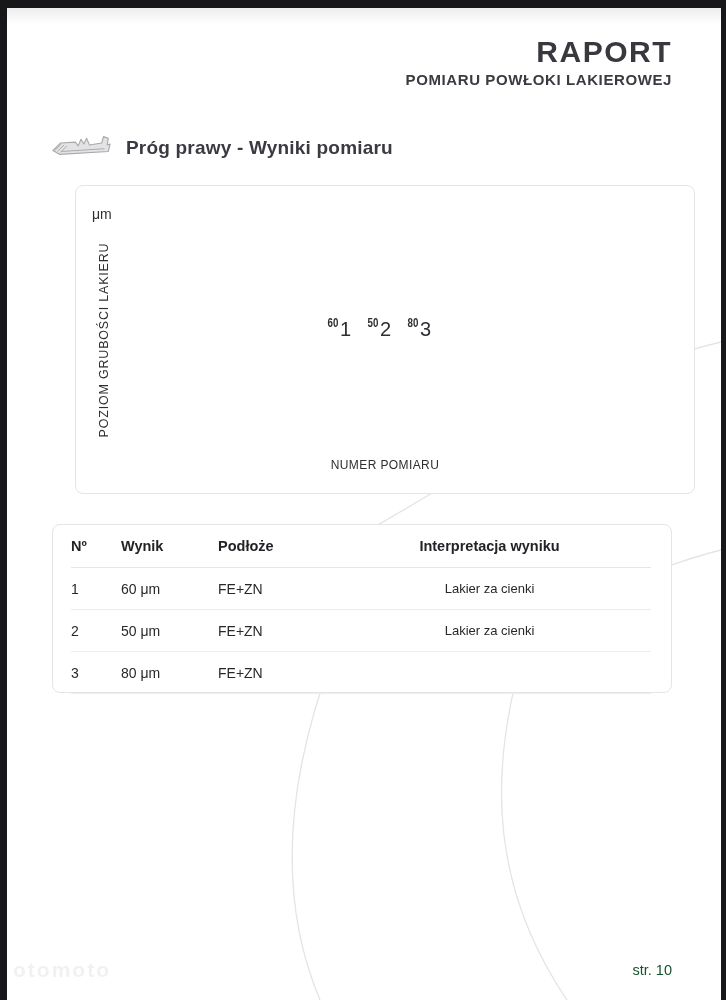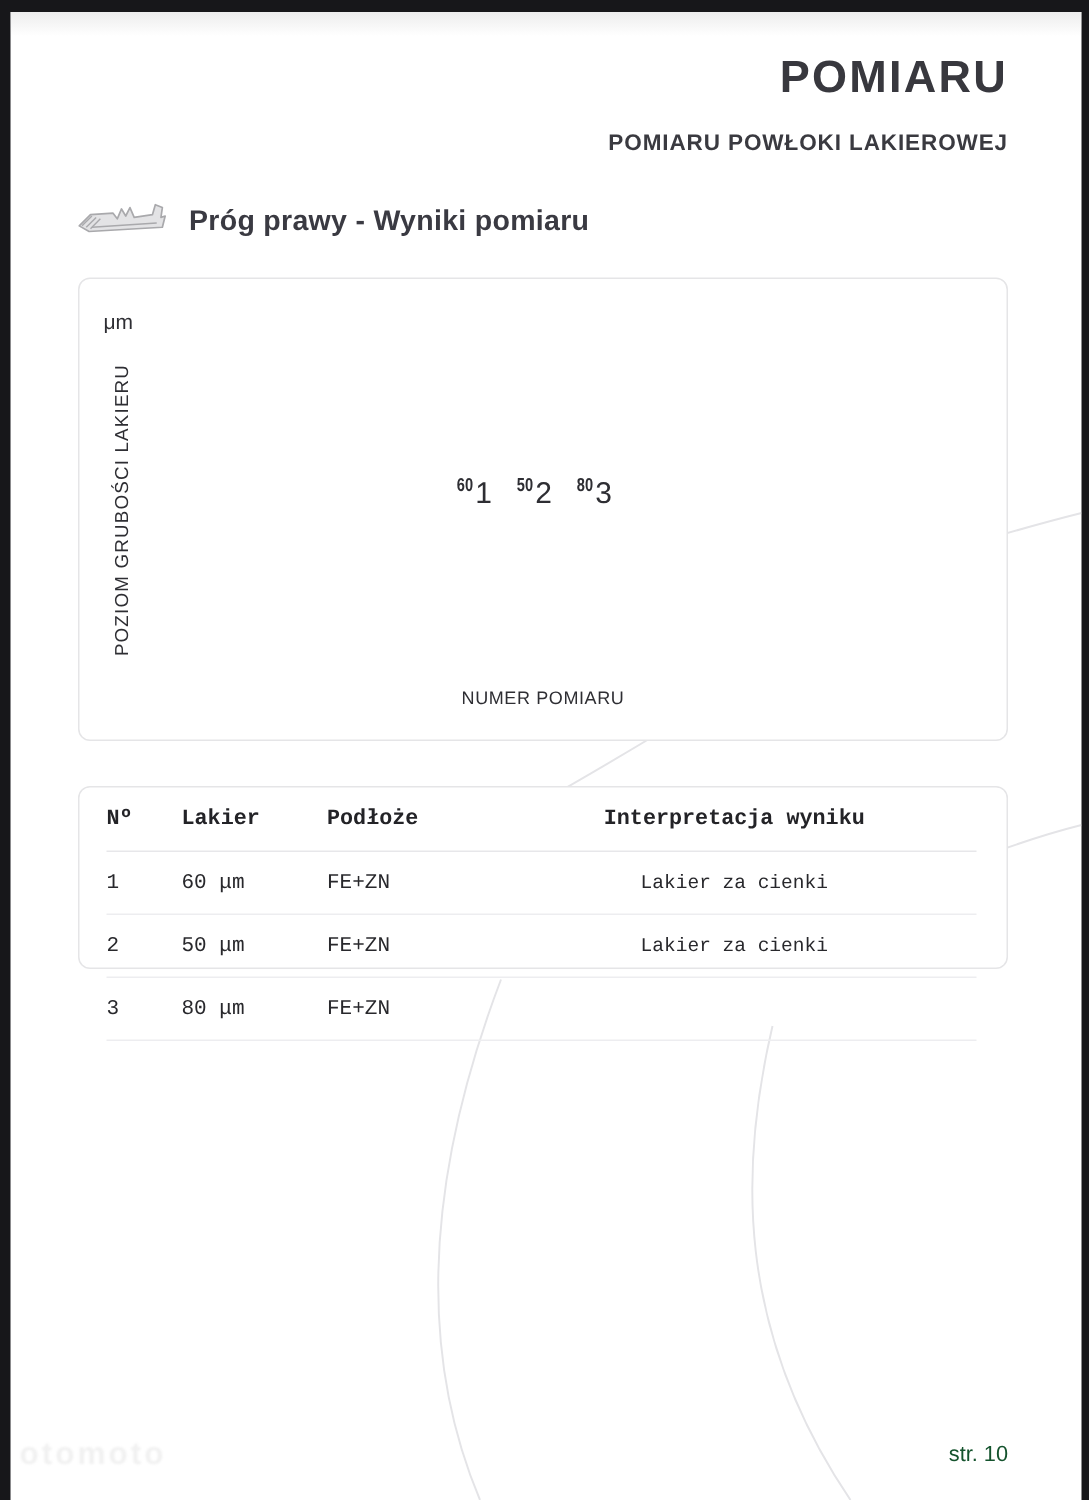--- a/index.html
+++ b/index.html
@@ -28,35 +28,35 @@
   .logo-text{
     position:absolute;left:76px;top:26px;font-style:italic;font-weight:bold;
     font-size:13.5px;color:#7e7e82;letter-spacing:.2px;
   }
   .logo-reg{font-size:8px;vertical-align:super;font-style:normal;}
   .title-block{position:absolute;right:49px;top:28px;text-align:right;}
   .report-title{
     font-size:30px;font-weight:bold;color:#38383e;letter-spacing:1.5px;line-height:32px;
   }
   .report-subtitle{
-    font-size:15px;font-weight:bold;color:#3a3a40;letter-spacing:.6px;margin-top:19px;
+    font-size:15px;font-weight:bold;color:#3a3a40;letter-spacing:.6px;margin-top:3px;
   }
   
   .section-row{position:absolute;left:43px;top:117px;height:34px;display:flex;align-items:flex-end;z-index:2;}
   .section-icon{width:62px;height:30px;}
   .section-title{
     margin-left:14px;font-size:19px;font-weight:bold;color:#3a3a42;letter-spacing:.2px;
   }
   
   .card{
     position:absolute;left:45px;width:620px;background:#ffffff;
     border:1px solid #e5e5e7;border-radius:8px;box-sizing:border-box;z-index:1;
   }
-  .chart-card{top:177px;height:309px;}
-  .table-card{top:516px;height:122px;font-family:Liberation Mono, monospace;}
+  .chart-card{top:177px;height:309px;margin-left:23px;}
+  .table-card{top:516px;height:169px;}
   
   .unit-label{position:absolute;left:16px;top:20px;font-size:14px;color:#2e2e33;}
   .y-label{
     position:absolute;left:28px;top:50%;
     transform:translate(-50%,-50%) rotate(-90deg);
     font-size:12.5px;letter-spacing:.8px;color:#2e2e33;white-space:nowrap;
   }
   .bar-group{
     position:absolute;left:50%;top:24px;transform:translateX(-50%);
     display:flex;align-items:flex-end;gap:28px;height:232px;
@@ -111,21 +111,21 @@
   <svg class="bg-arcs" viewBox="0 0 714 992">
     <path d="M 659 349 Q 690 340 714 334"></path>
     <path d="M 659 559 Q 690 548 714 542"></path>
     <path d="M 341 534 Q 394 504 440 476"></path>
     <path d="M 327 645 Q 251 845 313 992"></path>
     <path d="M 508 676 C 486 770 483 878 560 992"></path>
   </svg>
 
   <div class="header">
     <div class="title-block">
-      <div class="report-title">POMIARU</div>
+      <div class="report-title">RAPORT</div>
       <div class="report-subtitle">POMIARU POWŁOKI LAKIEROWEJ</div>
     </div>
   </div>
 
   <div class="section-row">
     <svg class="section-icon" viewBox="0 0 66 30">
       <g stroke="#a9a9ac" stroke-width="1.2" fill="#e3e3e5" stroke-linejoin="round">
         <path d="M3 22 L11 14 L27 13 L30 17 L33 10 L36 15 L39 9 L42 16 L55 14 L57 7 L62 9 L61 16 L64 15 L62 23 L10 26 Z"></path>
       </g>
       <g stroke="#a9a9ac" stroke-width="1" fill="none">
@@ -158,21 +158,21 @@
           <div class="bar-cat">3</div>
         </div>
       </div>
     <div class="x-label">NUMER POMIARU</div>
   </div>
 
   <div class="card table-card">
     <div class="results-table">
         <div class="t-row head">
           <div class="t-cell">Nº</div>
-          <div class="t-cell">Lakier</div>
+          <div class="t-cell">Wynik</div>
           <div class="t-cell">Podłoże</div>
           <div class="t-cell center">Interpretacja wyniku</div>
         </div>
         <div class="t-row">
           <div class="t-cell">1</div>
           <div class="t-cell">60 μm</div>
           <div class="t-cell">FE+ZN</div>
           <div class="t-cell interp">Lakier za cienki</div>
         </div>
         <div class="t-row">

